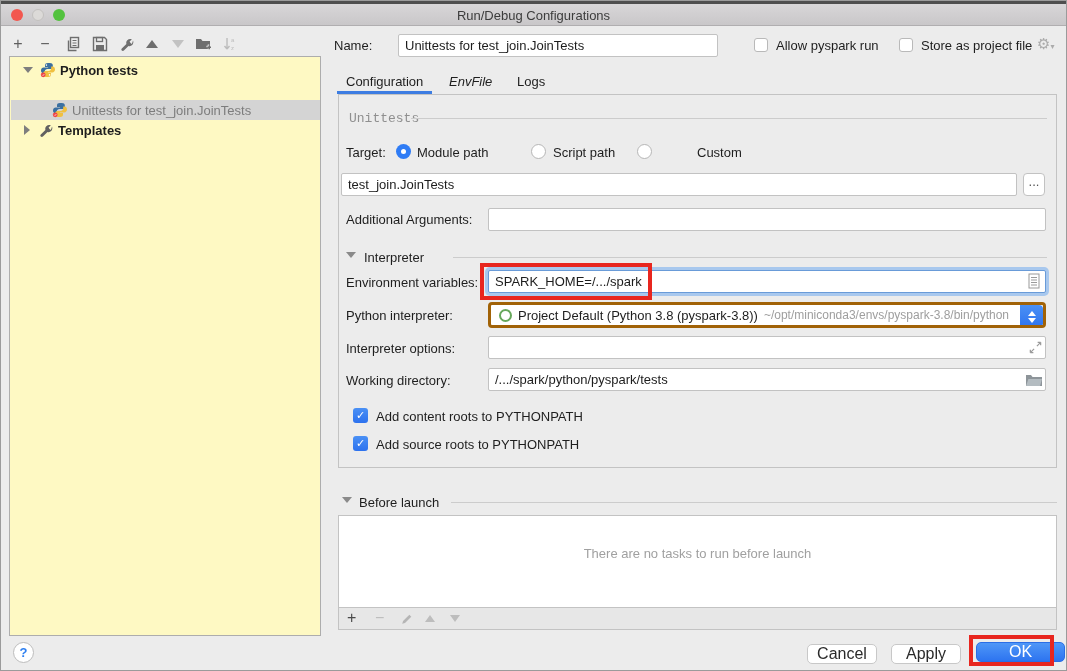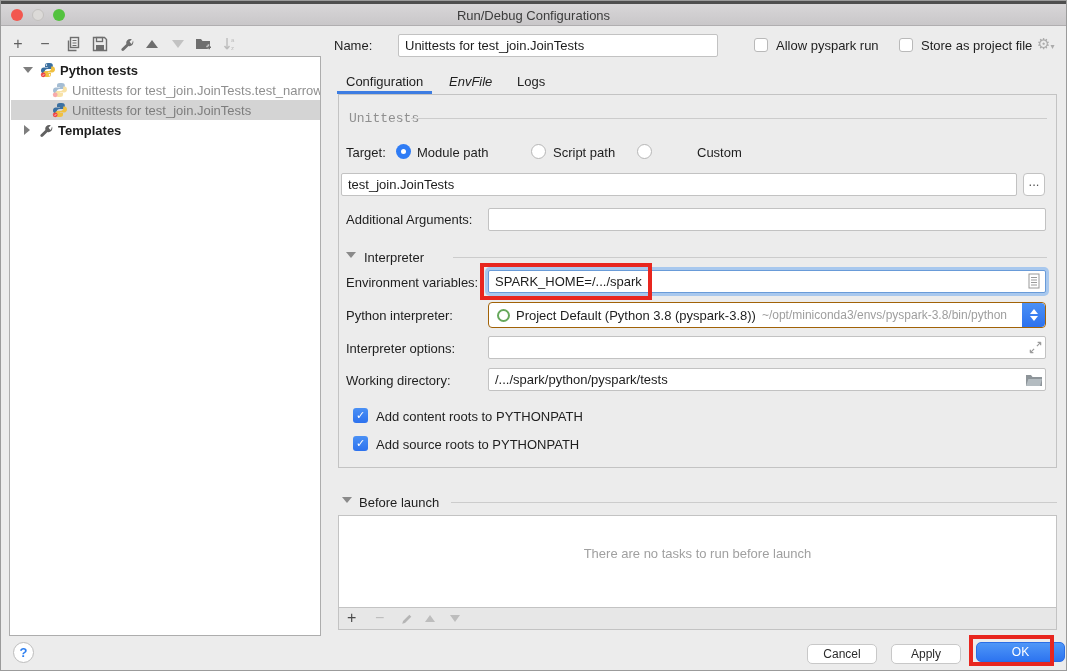--- a/index.html
+++ b/index.html
@@ -22,21 +22,21 @@
   .tri-down { width:0; height:0; border-left:5px solid transparent; border-right:5px solid transparent; border-top:6px solid #7e7e7e; }
   .tri-right { width:0; height:0; border-top:5px solid transparent; border-bottom:5px solid transparent; border-left:6px solid #7e7e7e; }
   .tbbtn { position:absolute; top:34px; width:18px; height:18px; display:flex; align-items:center; justify-content:center; }
   .radio { width:15px; height:15px; border-radius:50%; background:#fff; border:1px solid #b6b6b6; display:inline-block; }
   .radio.on { background:#2f7cf5; border:none; position:relative; }
   .radio.on::after { content:""; position:absolute; left:5px; top:5px; width:5px; height:5px; border-radius:50%; background:#fff; }
   .cb { width:15px; height:15px; border-radius:3px; background:linear-gradient(#4a90f5,#2d72ee); color:#fff;
     font-size:11px; font-weight:bold; text-align:center; line-height:15px; }
   .cb-off { width:14px; height:14px; border-radius:3px; background:#fff; border:1px solid #b9b9b9; }
   .btn { position:absolute; height:20px; background:#fff; border:1px solid #c8c8c8; border-radius:5px;
-    font-size:12px; color:#2a2a2a; text-align:center; line-height:18px; }
+    font-size:16px; color:#2a2a2a; text-align:center; line-height:18px; }
   .redbox { position:absolute; border:4px solid #e8261f; z-index:5; pointer-events:none; }
   .icon16 { width:16px; height:16px; display:inline-block; }
   .nowrap { white-space:nowrap; overflow:hidden; }
 </style>
 </head>
 <body>
 
 <div class="window">
   <div class="abs topedge"></div>
 
@@ -89,45 +89,35 @@
     </div>
   <div class="tbbtn" style="left:220px;">
     <span class="icon16"><svg viewBox="0 0 16 16" width="16" height="16">
           <path stroke="#bdbdbd" stroke-width="1.4" d="M5 2v11M5 13l-2.5-3M5 13l2.5-3"></path>
           <text x="9" y="6" font-size="6" fill="#bdbdbd" font-family="Liberation Sans">a</text>
           <text x="9" y="14" font-size="6" fill="#bdbdbd" font-family="Liberation Sans">z</text>
         </svg></span>
     </div>
 
   
-  <div class="abs" style="left:8px; top:55px; width:312px; height:580px; background:#ffffff; border:1px solid #adadad;">
+  <div class="abs" style="left:8px; top:55px; width:312px; height:580px; background:#fef9c3; border:1px solid #adadad;">
     <div class="treerow" style="top:3px;">
       <span style="margin-left:12px;" class="tri-down"></span>
       <span class="icon16" style="margin-left:7px;position:relative;">
         <svg viewBox="0 0 16 16" width="16" height="16">
             <path d="M7.9 1c-1.8 0-2.9.8-2.9 2.2V5h3.1v.6H3.6C2.2 5.6 1 6.7 1 8.5S2 11.4 3.5 11.4h1.3V9.6c0-1.4 1.2-2.5 2.6-2.5h3.2c1.2 0 2.2-1 2.2-2.2V3.2C12.8 1.9 11.6 1 9.9 1z" fill="#3a6fa0"></path>
             <path d="M8.1 15c1.8 0 2.9-.8 2.9-2.2V11H7.9v-.6h4.5c1.4 0 2.6-1.1 2.6-2.9S14 4.6 12.5 4.6h-1.3v1.8c0 1.4-1.2 2.5-2.6 2.5H5.4c-1.2 0-2.2 1-2.2 2.2v1.7C3.2 14.1 4.4 15 6.1 15z" fill="#f0c040"></path>
             <circle cx="6.4" cy="3.1" r=".8" fill="#fff"></circle>
             <circle cx="9.6" cy="12.9" r=".8" fill="#fff"></circle>
             <circle cx="3.2" cy="12.8" r="2.4" fill="#e44"></circle>
             <path d="M2.3 12.8l.7.7 1.3-1.4" stroke="#fff" stroke-width=".7" fill="none"></path>
           </svg>
       </span>
       <span class="lbl" style="margin-left:4px;font-weight:bold;">Python tests</span>
     </div>
-    <div class="treerow" style="top:23px;">
-      <span class="icon16" style="margin-left:41px;opacity:.45;">
-        <svg viewBox="0 0 16 16" width="16" height="16">
-            <path d="M7.9 1c-1.8 0-2.9.8-2.9 2.2V5h3.1v.6H3.6C2.2 5.6 1 6.7 1 8.5S2 11.4 3.5 11.4h1.3V9.6c0-1.4 1.2-2.5 2.6-2.5h3.2c1.2 0 2.2-1 2.2-2.2V3.2C12.8 1.9 11.6 1 9.9 1z" fill="#3a6fa0"></path>
-            <path d="M8.1 15c1.8 0 2.9-.8 2.9-2.2V11H7.9v-.6h4.5c1.4 0 2.6-1.1 2.6-2.9S14 4.6 12.5 4.6h-1.3v1.8c0 1.4-1.2 2.5-2.6 2.5H5.4c-1.2 0-2.2 1-2.2 2.2v1.7C3.2 14.1 4.4 15 6.1 15z" fill="#f0c040"></path>
-            <circle cx="3.2" cy="12.8" r="2.4" fill="#e44"></circle>
-          </svg>
-      </span>
-      <span style="margin-left:4px;font-size:13px;color:#8f8f8f;">Unittests for test_join.JoinTests.test_narrow</span>
-    </div>
     <div class="treerow" style="top:43px; background:#d4d4d4;">
       <span class="icon16" style="margin-left:41px;">
         <svg viewBox="0 0 16 16" width="16" height="16">
             <path d="M7.9 1c-1.8 0-2.9.8-2.9 2.2V5h3.1v.6H3.6C2.2 5.6 1 6.7 1 8.5S2 11.4 3.5 11.4h1.3V9.6c0-1.4 1.2-2.5 2.6-2.5h3.2c1.2 0 2.2-1 2.2-2.2V3.2C12.8 1.9 11.6 1 9.9 1z" fill="#3a6fa0"></path>
             <path d="M8.1 15c1.8 0 2.9-.8 2.9-2.2V11H7.9v-.6h4.5c1.4 0 2.6-1.1 2.6-2.9S14 4.6 12.5 4.6h-1.3v1.8c0 1.4-1.2 2.5-2.6 2.5H5.4c-1.2 0-2.2 1-2.2 2.2v1.7C3.2 14.1 4.4 15 6.1 15z" fill="#f0c040"></path>
             <circle cx="3.2" cy="12.8" r="2.4" fill="#e44"></circle>
             <path d="M2.3 12.8l.7.7 1.3-1.4" stroke="#fff" stroke-width=".7" fill="none"></path>
           </svg>
       </span>
       <span style="margin-left:4px;font-size:13px;color:#7d7d7d;">Unittests for test_join.JoinTests</span>
@@ -189,21 +179,21 @@
   <input class="fld" style="left: 487px; top: 269px; width: 558px; border: 1px solid rgb(105, 155, 216); box-shadow: rgb(168, 200, 238) 0px 0px 0px 3px;" value="SPARK_HOME=/.../spark">
   <span class="abs" style="left:1026px; top:272px;">
     <svg viewBox="0 0 14 16" width="14" height="16">
         <rect x="2" y="1" width="10" height="14" fill="#fff" stroke="#9a9a9a"></rect>
         <path stroke="#9a9a9a" d="M4 4.5h6M4 7h6M4 9.5h6M4 12h6"></path>
       </svg></span>
   <div class="redbox" style="left:479px; top:262px; width:172px; height:37px;"></div>
 
   
   <div class="abs lbl" style="left:345px; top:307px;">Python interpreter:</div>
-  <div class="abs" style="left:487px; top:301px; width:558px; height:26px; background:#fff; border:1px solid #a16207; border-radius:4px; display:flex; align-items:center; overflow:hidden;">
+  <div class="abs" style="left:487px; top:301px; width:558px; height:26px; background:#fff; border:3px solid #a16207; border-radius:4px; display:flex; align-items:center; overflow:hidden;">
     <span style="margin-left:8px; width:13px; height:13px; border-radius:50%; border:2.5px solid #67a85c; flex:none;"></span>
     <span class="lbl nowrap" style="margin-left:6px;">Project Default (Python 3.8 (pyspark-3.8))</span>
     <span class="nowrap" style="margin-left:6px; font-size:12px; color:#9e9e9e;">~/opt/miniconda3/envs/pyspark-3.8/bin/python</span>
     <span style="position:absolute; right:0; top:0; width:23px; height:24px; background:linear-gradient(#4a90f5,#2d72ee); border-radius:0 4px 4px 0; display:flex; flex-direction:column; align-items:center; justify-content:center; gap:2px;">
       <span style="width:0;height:0;border-left:4px solid transparent;border-right:4px solid transparent;border-bottom:5px solid #fff;"></span>
       <span style="width:0;height:0;border-left:4px solid transparent;border-right:4px solid transparent;border-top:5px solid #fff;"></span>
     </span>
   </div>
 
   

